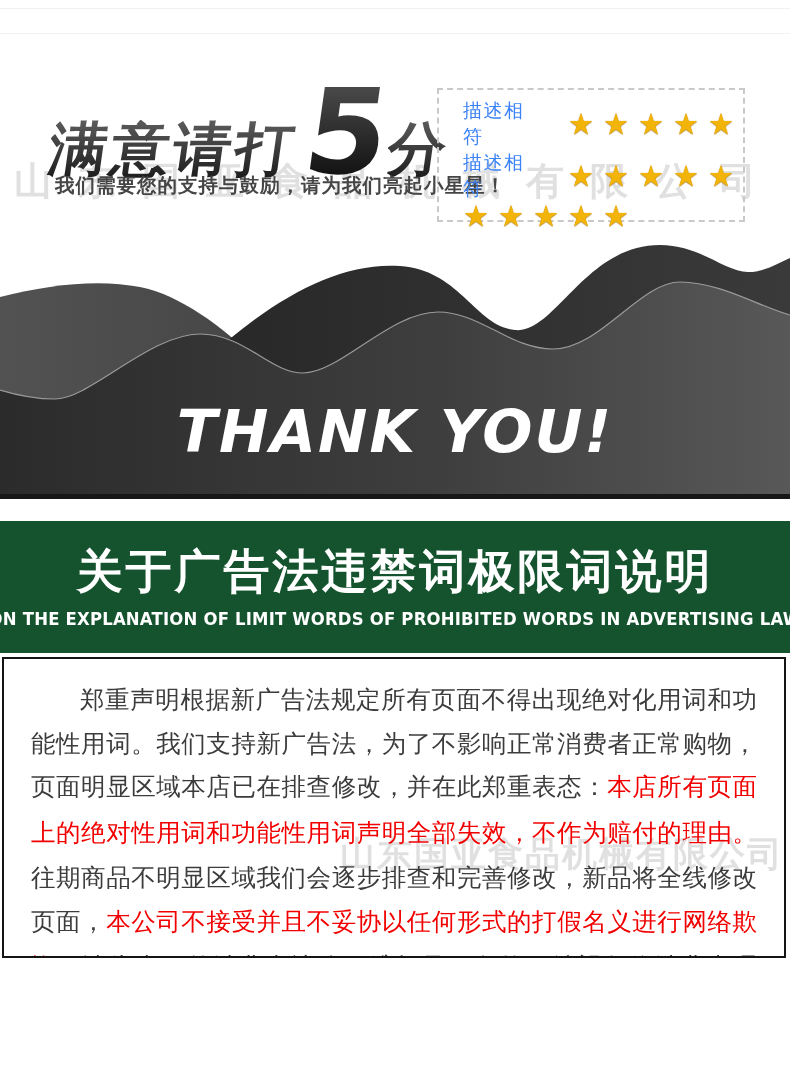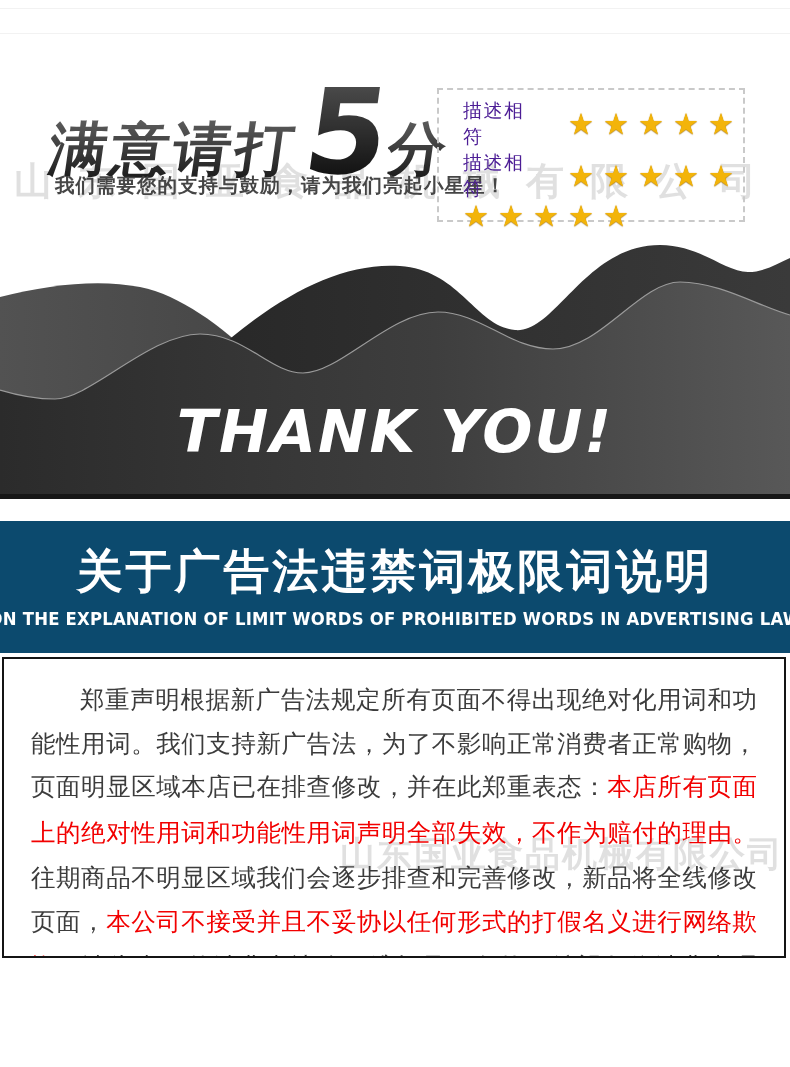--- a/index.html
+++ b/index.html
@@ -32,40 +32,40 @@
     position:absolute; left:55px; top:172px; font-size:19.5px; font-weight:bold;
     color:#454545; letter-spacing:1px;
   }
   #rating-box {
     position:absolute; left:437px; top:88px; width:308px; height:134px;
     border:2px dashed #c9c9c9; background:transparent;
     display:flex; flex-direction:column; justify-content:space-around;
     padding:8px 0 8px 24px;
   }
   .rating-row { display:flex; align-items:center; }
-  .rating-label { font-size:19px; color:#4c1d95; letter-spacing:1.5px; margin-right:24px; }
+  .rating-label { font-size:19px; color:#3b82f6; letter-spacing:1.5px; margin-right:24px; }
   .stars { display:flex; }
   .star {
     font-size:29px; line-height:1; margin-right:9px; color:#f3b409;
     text-shadow:0 1px 1px rgba(150,100,0,.55), 0 0 1px #c98f00;
   }
 
   
   #wave-section { position:absolute; top:232px; left:0; width:790px; height:267px; }
   #wave-section svg { display:block; width:790px; height:267px; }
   #thank-you {
     position:absolute; left:0; top:165px; width:100%; text-align:center;
     color:#fff; font-size:59px; font-weight:700; font-style:italic;
     letter-spacing:2px; font-family:"DejaVu Sans","Liberation Sans",sans-serif;
   }
 
   
   #banner {
     position:absolute; top:521px; left:0; width:790px; height:132px;
-    background:#0c4a6e; color:#fff; text-align:center;
+    background:#14532d; color:#fff; text-align:center;
     display:flex; flex-direction:column; justify-content:center; align-items:center;
   }
   #banner-title { font-size:46px; font-weight:bold; letter-spacing:3px; line-height:1.15; }
   #banner-subtitle {
     margin-top:11px; font-size:17px; font-weight:bold; letter-spacing:0.2px;
     transform:scaleX(0.97); white-space:nowrap;
   }
 
   
   #disclaimer-box {

